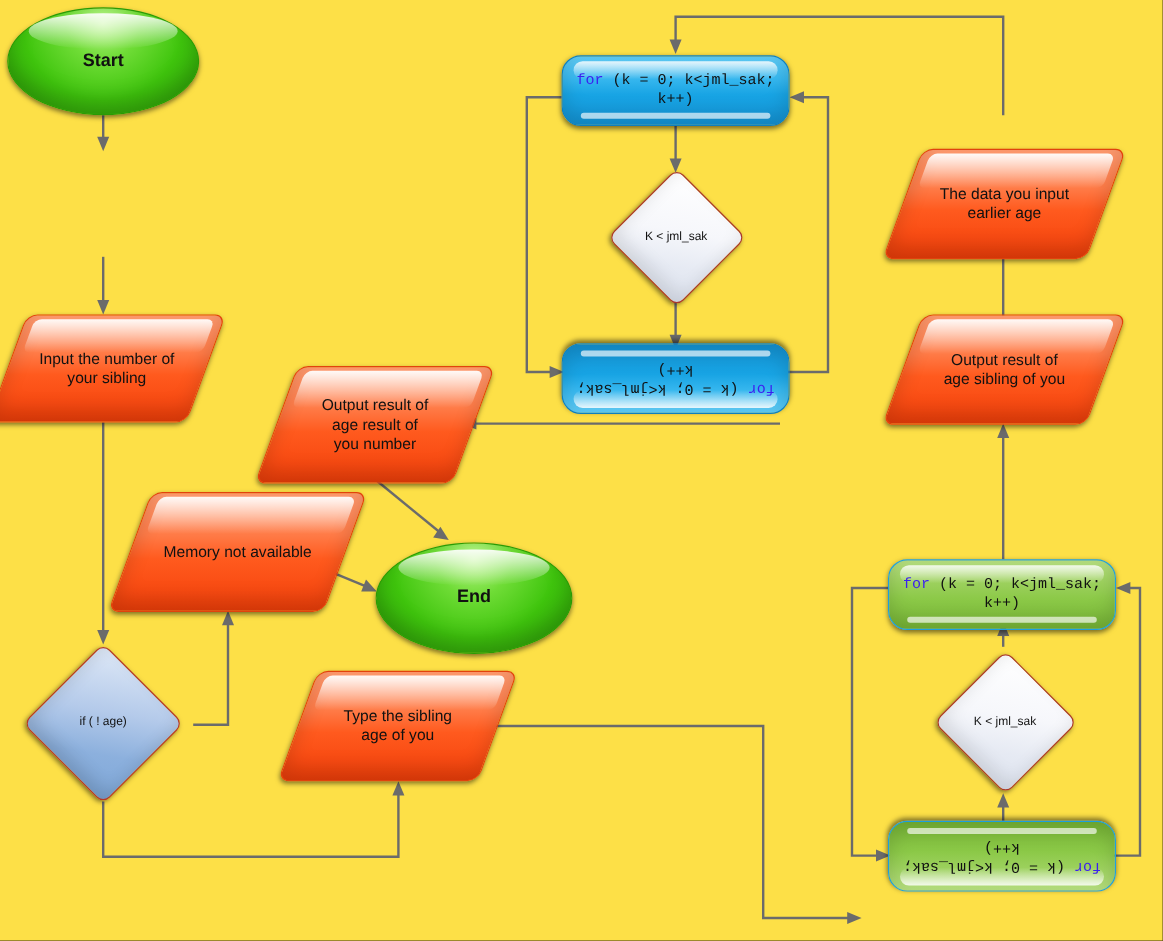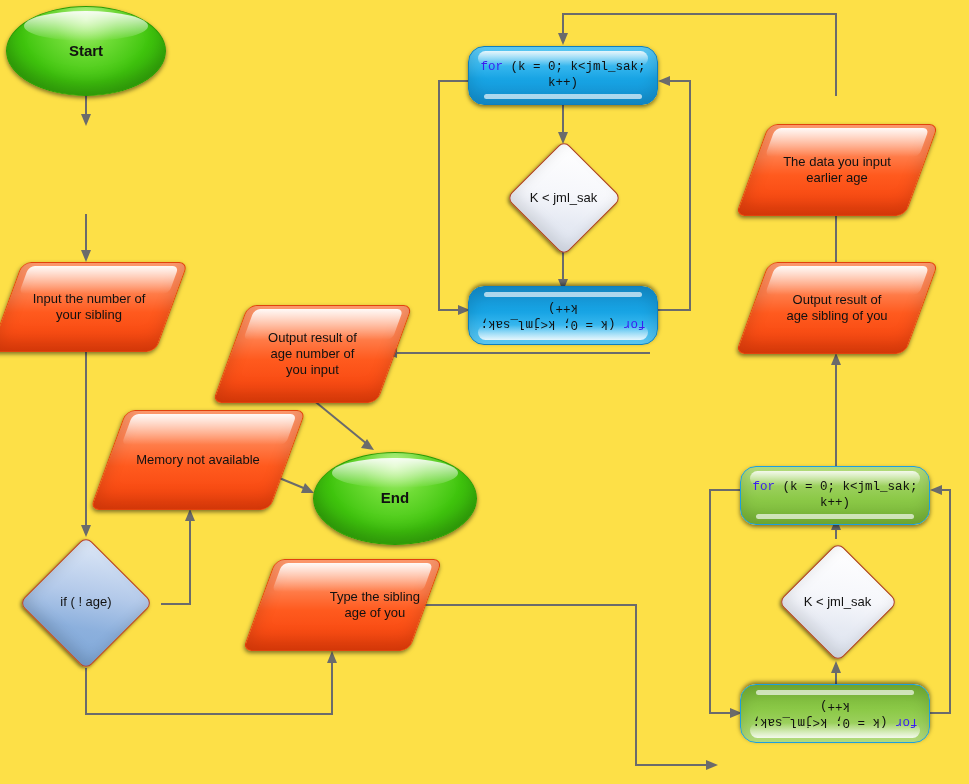--- a/index.html
+++ b/index.html
@@ -41,21 +41,21 @@
     border-radius:6px;background:linear-gradient(180deg,rgba(255,255,255,.95),rgba(255,255,255,0));}
 
   
   .dia{}
   .dia .rot{position:absolute;left:50%;top:50%;border-radius:8px;
     transform:translate(-50%,-50%) rotate(45deg);}
   .dia-blue .rot{background:linear-gradient(145deg,#dfe9f7 0%,#b4caea 42%,#8cb0dd 70%,#7ea7d8 100%);
     border:1px solid #b33a2a;box-shadow:inset 0 -7px 14px rgba(0,0,0,.14),0 2px 4px rgba(0,0,0,.5);}
   .dia-white .rot{background:linear-gradient(145deg,#ffffff 0%,#f6f7fb 45%,#e6eaf3 72%,#dde3ef 100%);
     border:1px solid #a9392b;box-shadow:inset 0 -7px 14px rgba(0,0,0,.10),0 2px 4px rgba(0,0,0,.5);}
-  .dia .lbl{font-size:13px;}
+  .dia .lbl{font-size:10px;}
 
   
   .loop{border-radius:16px;font-family:"Liberation Mono",monospace;font-size:12.5px;
         letter-spacing:0px;}
   .loop-blue{background:linear-gradient(180deg,#5ec9f2 0%,#35b6ee 34%,#18a4e4 56%,#1499dd 100%);
     border:1px solid #0d7fc0;box-shadow:inset 0 -9px 16px rgba(0,0,0,.15),0 2px 4px rgba(0,0,0,.5);}
   .loop-green{background:linear-gradient(180deg,#b5dd7e 0%,#9bd05c 34%,#8cc948 56%,#7cbd38 100%);
     border:1px solid #1c9fe0;box-shadow:inset 0 -9px 16px rgba(0,0,0,.15),0 2px 4px rgba(0,0,0,.5);}
   .loop::before{content:"";position:absolute;left:5%;top:4px;width:90%;height:26%;
     border-radius:10px;background:linear-gradient(180deg,rgba(255,255,255,.85),rgba(255,255,255,0));
@@ -157,30 +157,30 @@
 
   <div class="node para" style="left:108px;top:410px;width:180px;height:100px;">
     <span class="skew"></span>
     <span class="lbl">Memory not available</span>
   </div>
 
   <div class="node para" style="left:230px;top:305px;width:165px;height:98px;">
     <span class="skew"></span>
     <span class="lbl">
       <span>Output result of</span><br>
-      <span>age number of</span><br>
-      <span>you input</span>
+      <span>age result of</span><br>
+      <span>you number</span>
     </span>
   </div>
 
   <div class="node ellipse" style="left:313px;top:452px;width:164px;height:93px;">
     <span class="lbl">End</span>
   </div>
 
-  <div class="node para" style="left:259px;top:559px;width:167px;height:92px;justify-content:flex-end;">
+  <div class="node para" style="left:248px;top:559px;width:167px;height:92px;">
     <span class="skew"></span>
     <span class="lbl">
       <span>Type the sibling</span><br>
       <span>age of you</span>
     </span>
   </div>
 
   <div class="node loop loop-blue" style="left:468px;top:46px;width:190px;height:59px;">
     <span class="lbl">
       <span class="kw">for</span><span> (k = 0; k&lt;jml_sak;</span><br>

